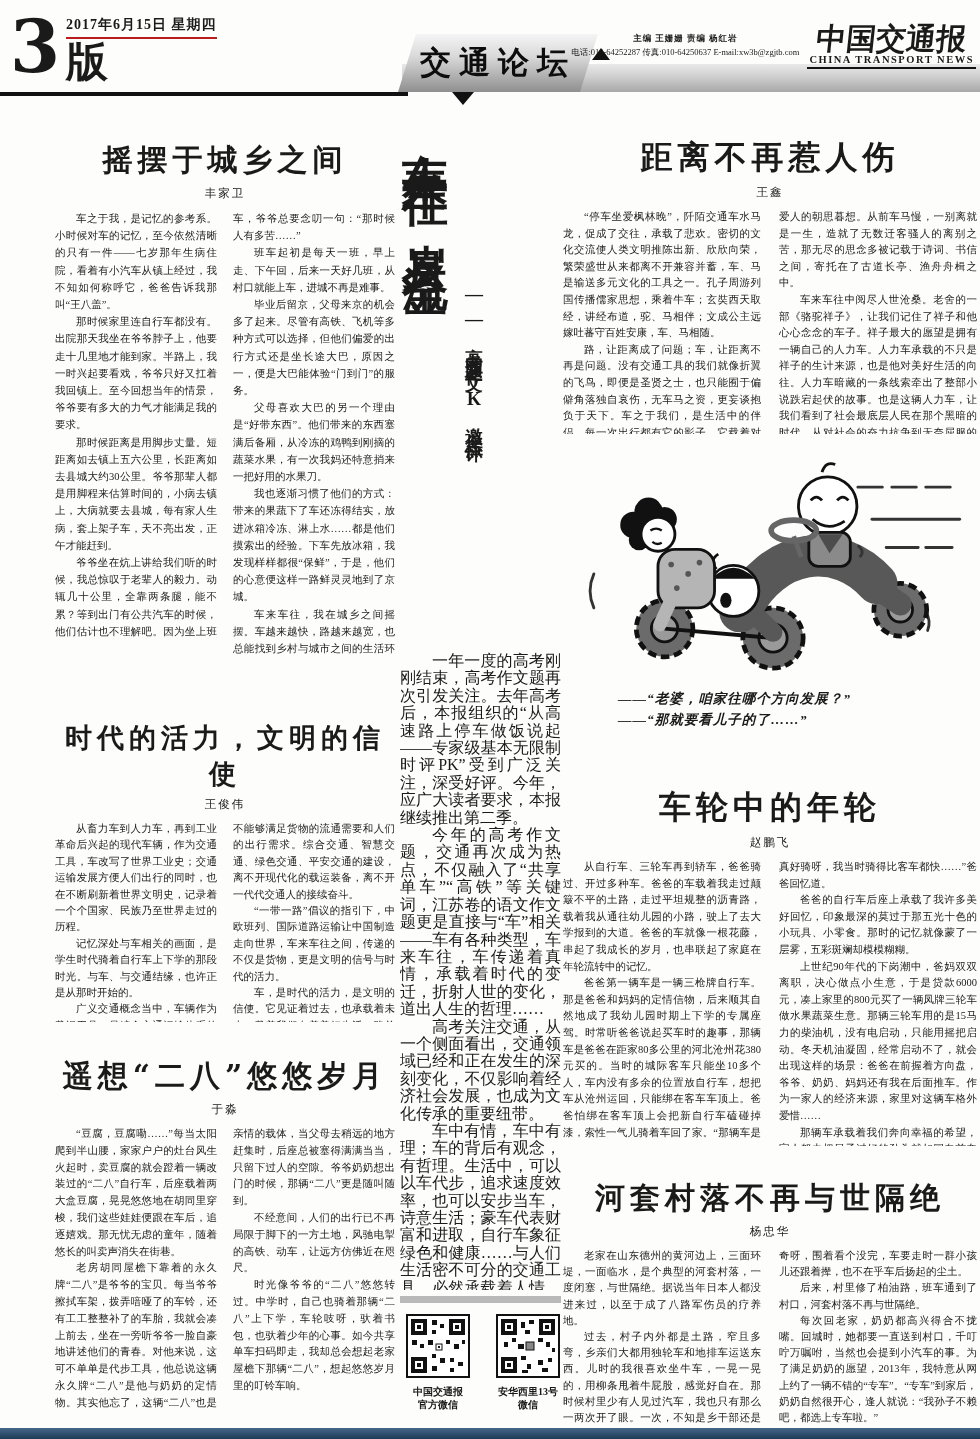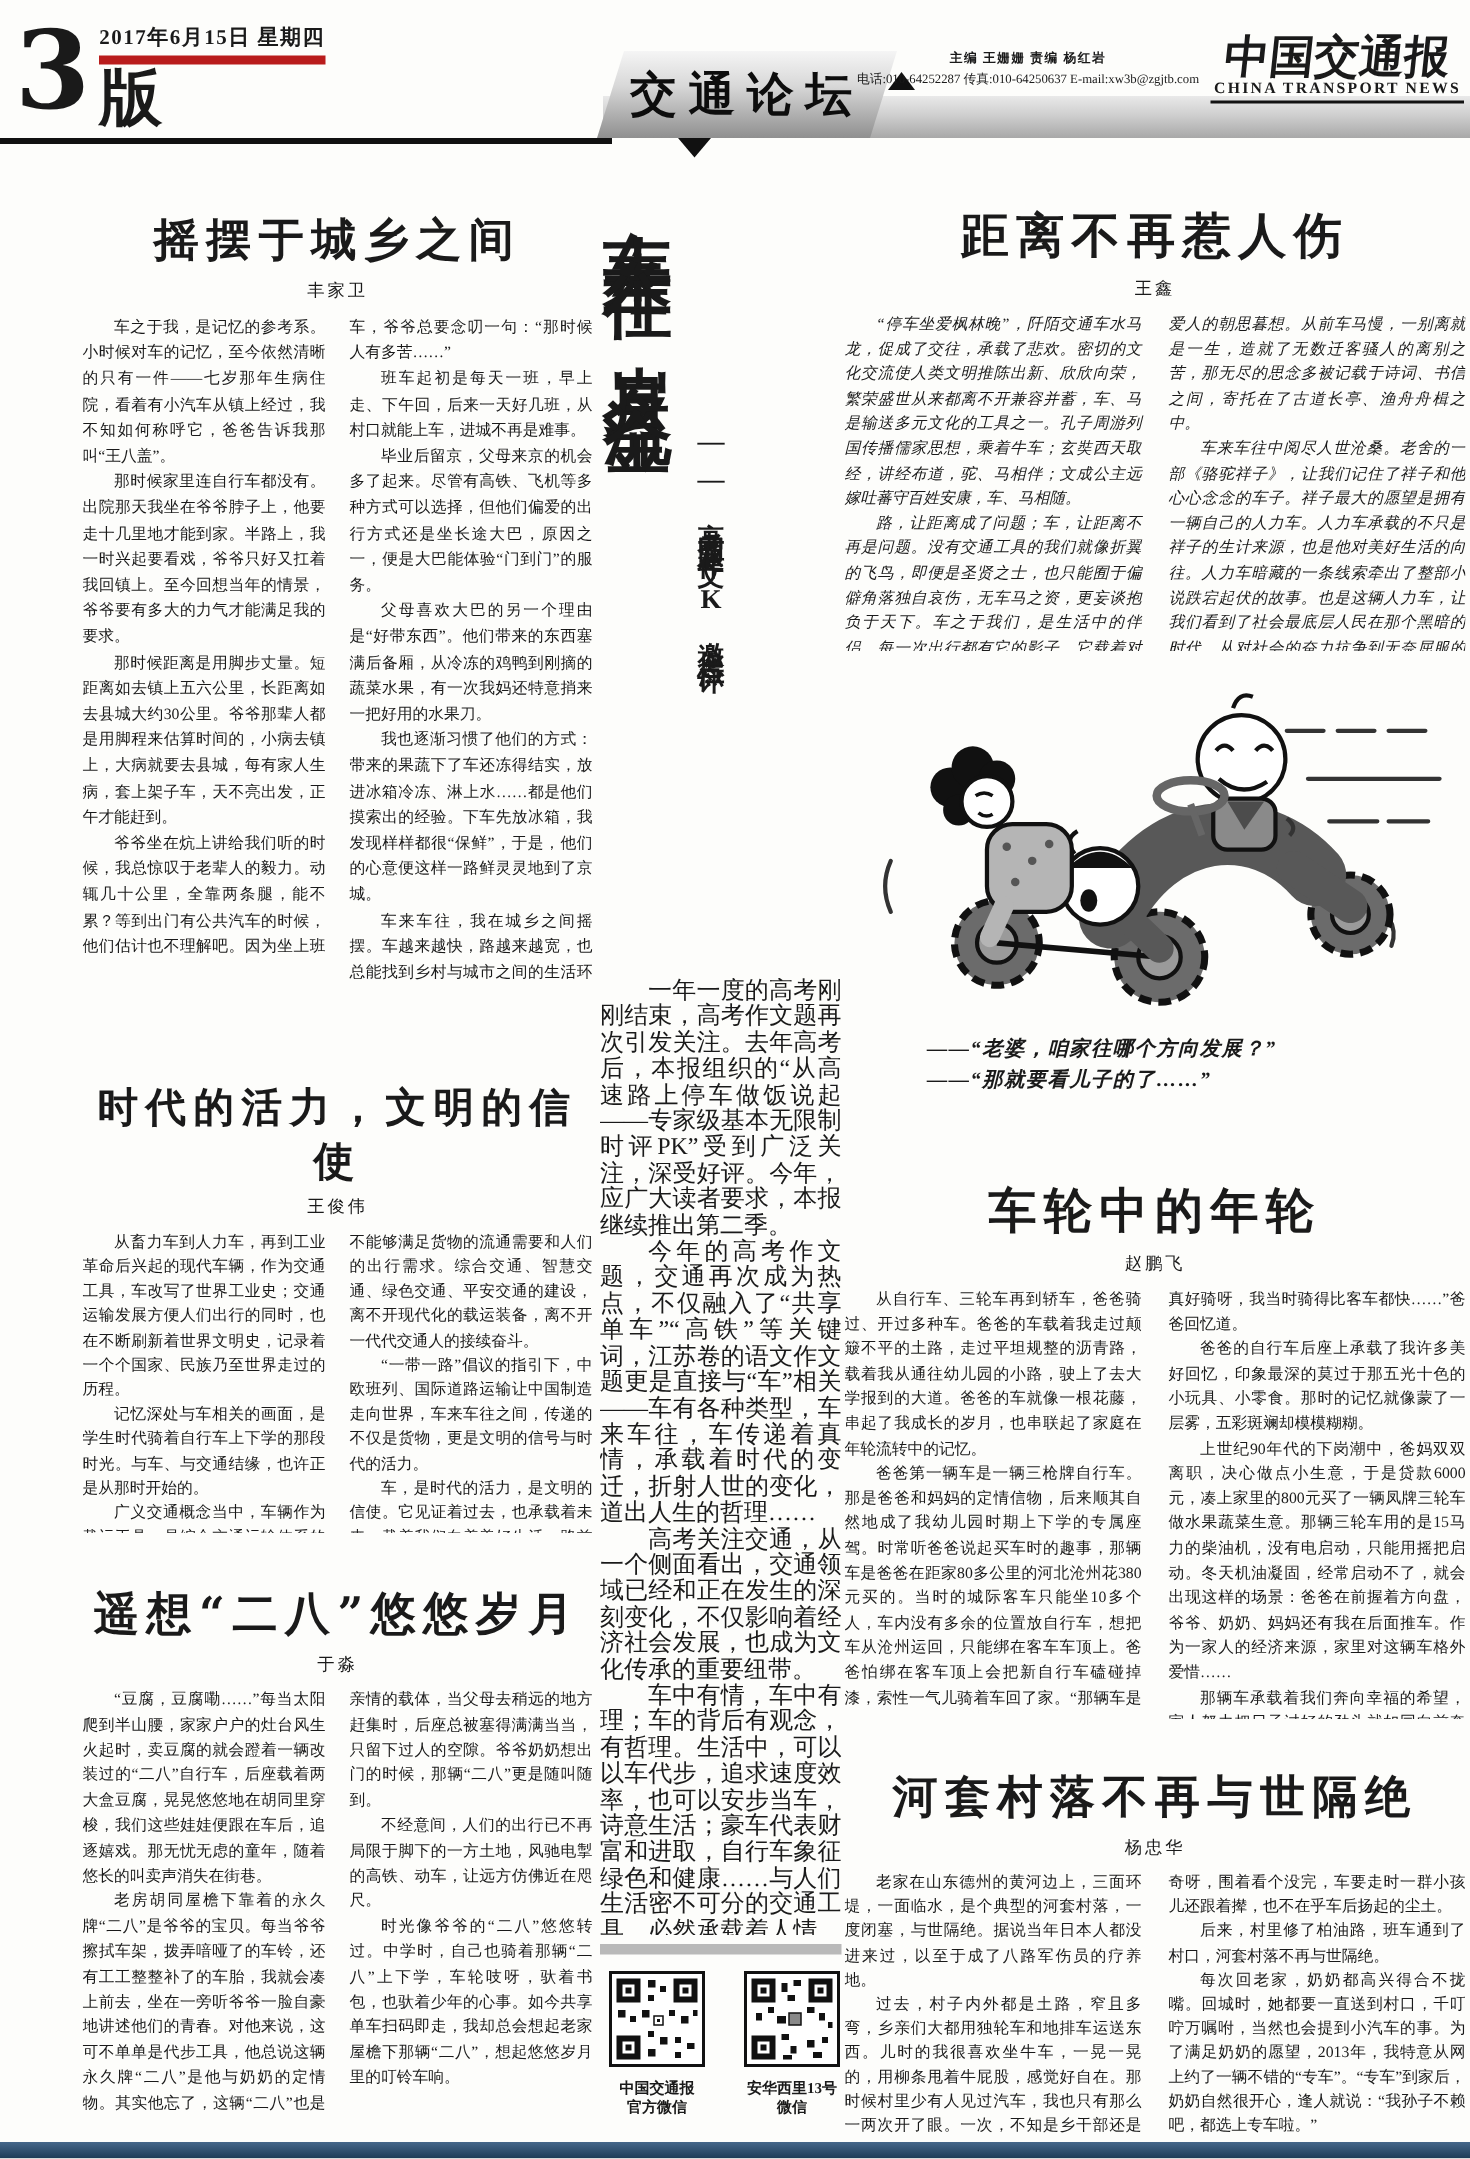--- a/index.html
+++ b/index.html
@@ -2,21 +2,21 @@
 <html><head>
 <meta charset="utf-8">
 <style>
   html,body{margin:0;padding:0;background:#e8e8e4;}
   .page{position:relative;width:980px;height:1439px;background:#fdfdfb;margin:0 auto;overflow:hidden;
         font-family:"Liberation Serif","DejaVu Serif",serif;color:#1a1a1a;}
   
   .hdr-left{position:absolute;left:10px;top:8px;display:flex;}
   .pageno{font-size:72px;font-weight:900;line-height:78px;font-family:"DejaVu Serif",serif;}
   .hdr-stack{margin-left:6px;margin-top:8px;}
-  .hdr-date{font-size:14px;font-weight:700;letter-spacing:1px;border-bottom:6px solid #b91c1c;padding-bottom:3px;}
+  .hdr-date{font-size:14px;font-weight:700;letter-spacing:1px;border-bottom:2px solid #b91c1c;padding-bottom:3px;}
   .edition{font-size:42px;font-weight:900;line-height:46px;}
   .rule-black{position:absolute;left:0;top:92px;width:408px;height:4px;background:#111;}
   .band{position:absolute;left:402px;top:64px;width:578px;height:28px;
         background:linear-gradient(180deg,#e9e9e9 0%,#cfcfcf 45%,#a8a8a8 100%);}
   .ribbon{position:absolute;left:398px;top:34px;width:200px;height:58px;
         background:linear-gradient(180deg,#f5f5f5 0%,#d8d8d8 40%,#8f8f8f 100%);
         clip-path:polygon(9% 0,100% 0,91% 100%,0 100%);
         display:flex;align-items:center;justify-content:center;}
   .ribbon-text{font-size:31px;font-weight:900;letter-spacing:8px;color:#0d0d0d;}
   .tri-down{position:absolute;left:452px;top:92px;width:0;height:0;
@@ -33,21 +33,21 @@
   
   .article{position:absolute;overflow:hidden;}
   .a-title{text-align:center;font-weight:700;letter-spacing:5px;font-family:"DejaVu Serif",serif;margin-top:28px;}
   .a-byline{text-align:center;font-size:11.5px;margin:5px 0 9px 0;letter-spacing:2px;}
   .body2{column-count:2;text-align:justify;overflow:hidden;}
   .body2 p,.body1 p{margin:0;text-indent:2em;}
   .t30{font-size:30px;} .t27{font-size:27px;} .t32{font-size:32px;}
   .swing-body{column-gap:16px;font-size:10.5px;line-height:17.2px;height:448px;}
   .messenger-body{column-gap:16px;font-size:10.5px;line-height:16.4px;height:252px;}
   .bike28-body{column-gap:16px;font-size:10.5px;line-height:16.8px;height:318px;}
-  .distance-body{column-gap:18px;font-size:10.5px;line-height:16.6px;height:252px;font-style:italic;}
+  .distance-body{column-gap:18px;font-size:10.5px;line-height:16.6px;height:252px;}
   .wheelyear-body{column-gap:18px;font-size:10.5px;line-height:16.6px;height:312px;}
   .hetao-body{column-gap:18px;font-size:10.5px;line-height:16.2px;height:200px;}
   
   .vheadwrap{position:absolute;left:400px;top:116px;width:164px;height:530px;display:flex;}
   .vhead{writing-mode:vertical-rl;text-orientation:upright;font-size:46px;font-weight:900;
          letter-spacing:9px;line-height:52px;font-family:"DejaVu Serif",serif;}
   .vsub{writing-mode:vertical-rl;text-orientation:upright;font-size:18px;font-weight:700;
         letter-spacing:5px;margin-top:168px;margin-left:10px;line-height:24px;}
   .intro{position:absolute;left:400px;top:652px;width:161px;height:638px;overflow:hidden;
          font-size:16px;line-height:17.4px;text-align:justify;}

